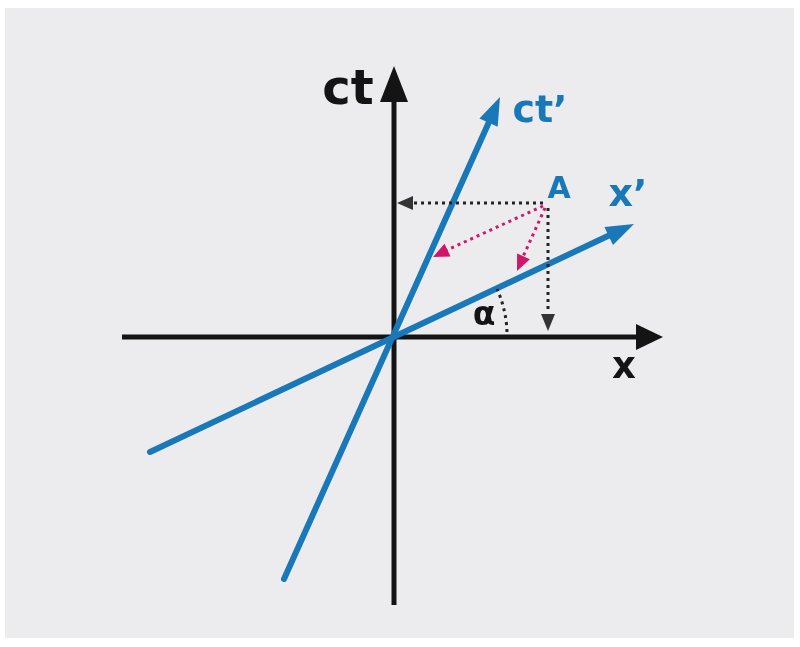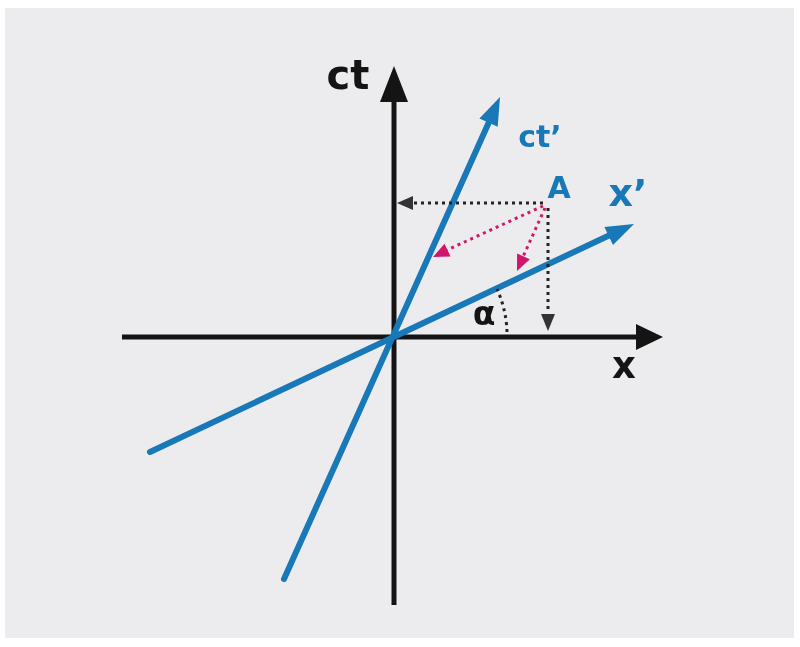--- a/index.html
+++ b/index.html
@@ -20,23 +20,23 @@
   .blue-head{fill:var(--blue,#1878b8);stroke:none;}
   .dot-line{stroke:var(--dotted,#232323);stroke-width:3;fill:none;stroke-dasharray:3 4;stroke-linecap:butt;}
   .gray-head{fill:var(--arrow,#333333);stroke:none;}
   .pink-line{stroke:var(--pink,#d0156b);stroke-width:3;fill:none;stroke-dasharray:3 4;stroke-linecap:butt;}
   .pink-head{fill:var(--pink,#d0156b);stroke:none;}
   .lbl{
     position:absolute;transform:translate(-50%,-50%);
     font-weight:bold;color:var(--axis,#141414);line-height:1;white-space:nowrap;
   }
   .lbl-blue{color:var(--blue,#1878b8);}
-  .lbl-ct   {left:348px;top:75px;  font-size:40px;}
+  .lbl-ct   {left:348px;top:87px;  font-size:48px;}
   .lbl-x    {left:624px;top:365px; font-size:37px;}
-  .lbl-ctp  {left:540px;top:109px; font-size:30px;margin-top:28px;}
+  .lbl-ctp  {left:540px;top:109px; font-size:38px;}
   .lbl-xp   {left:628px;top:193px; font-size:38px;}
   .lbl-A    {left:559px;top:188px; font-size:30px;}
   .lbl-alpha{left:484px;top:313px; font-size:33px;font-weight:600;}
 </style>
 </head>
 <body>
 
 <div class="panel"></div>
 
 <svg width="800" height="647" viewBox="0 0 800 647">

